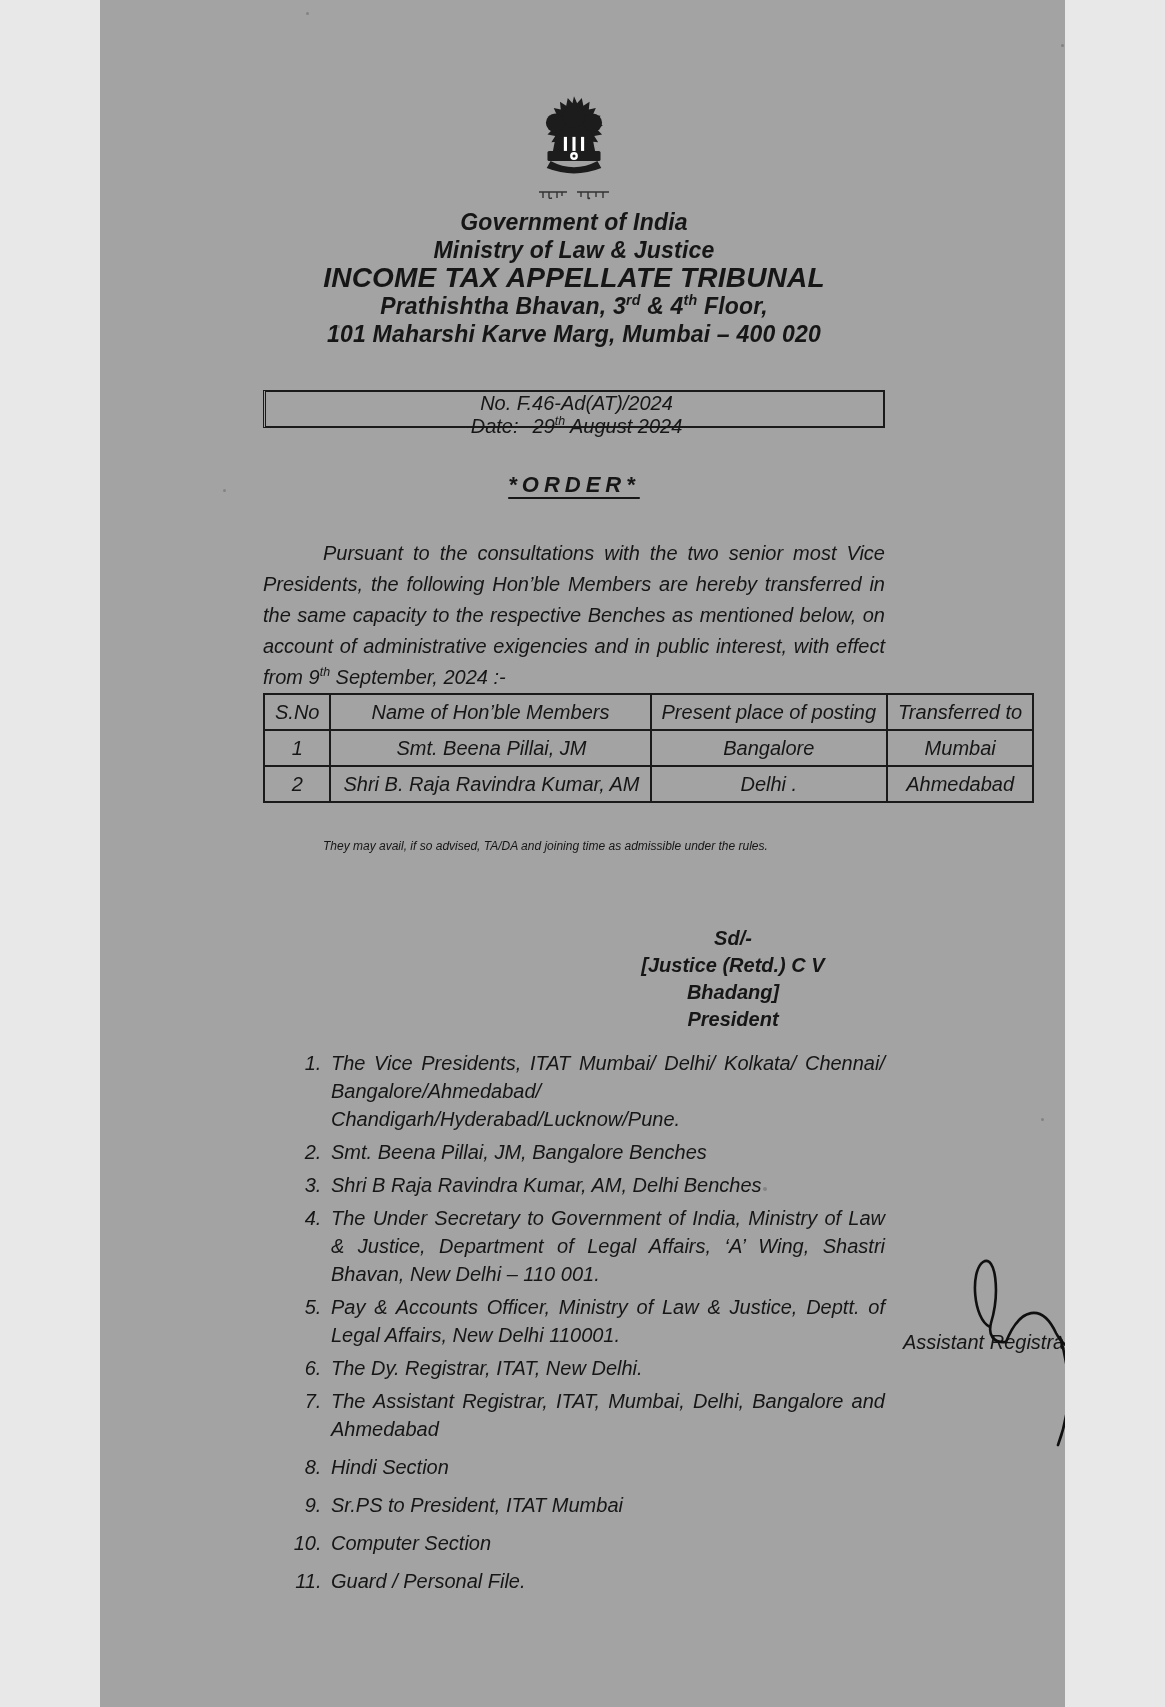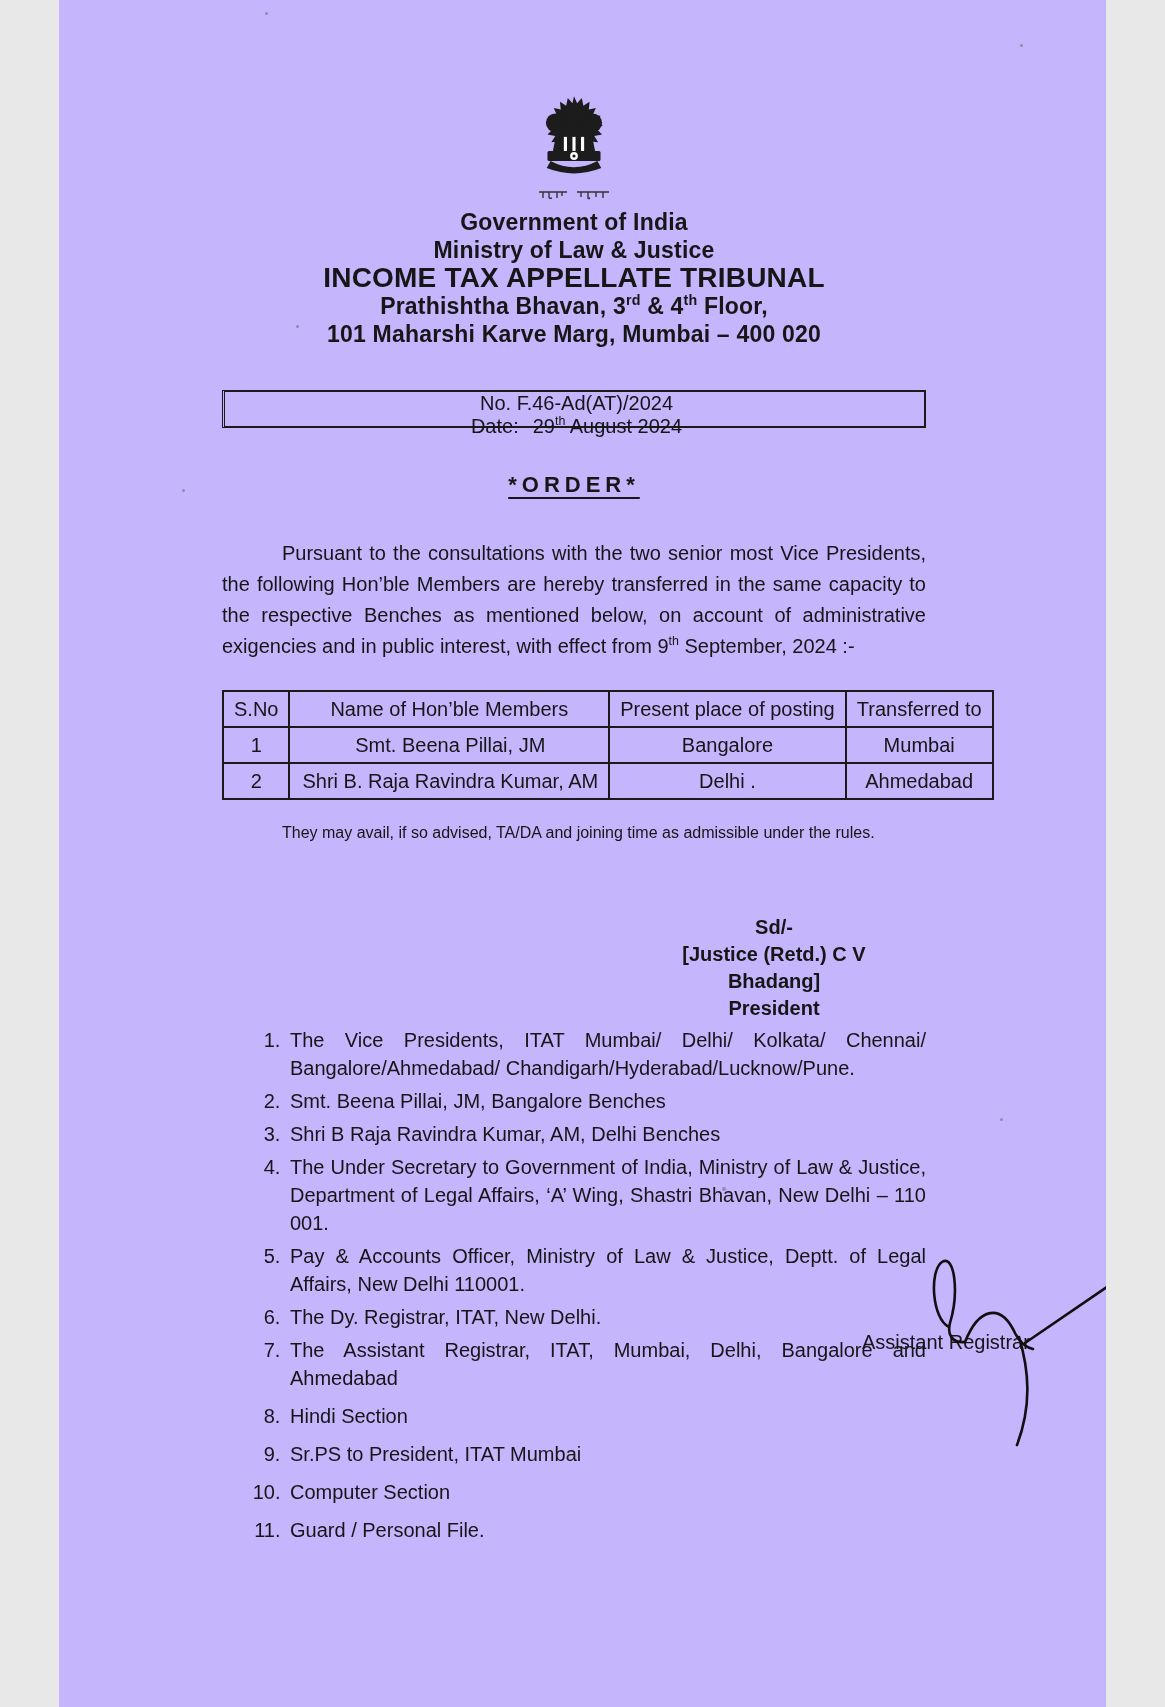--- a/index.html
+++ b/index.html
@@ -2,27 +2,28 @@
 <html><head>
 <meta charset="utf-8">
 <style>
   html, body {
     margin: 0;
     padding: 0;
     background: #e8e8e8;
   }
   .page {
     position: relative;
-    width: 1047px;
+    width: 965px;
     height: 1707px;
     margin: 0 auto;
-    background: #c4b5fd;
+    background: #a3a3a3;
     color: #161616;
     font-family: "Liberation Sans", "DejaVu Sans", sans-serif;
     overflow: hidden;
+    font-style: italic;
   }
   .content {
     position: relative;
     padding: 96px 180px 0 163px; 
   }
   
   .emblem-wrap {
     text-align: center;
     margin-bottom: 8px;
   }
@@ -68,61 +69,60 @@
   
   .para {
     margin: 40px 0 0 0;
     font-size: 20px;
     line-height: 31px;
     text-align: justify;
     text-indent: 60px;
   }
   
   table.transfer {
-    margin-top: 28px;
     width: 100%;
     border-collapse: collapse;
     font-size: 20px;
   }
   table.transfer th, table.transfer td {
     border: 2px solid #1a1a1a;
     font-weight: normal;
     padding: 3px 10px;
     height: 28px;
     text-align: center;
     white-space: nowrap;
   }
   table.transfer .col-name { text-align: center; }
   table.transfer td.col-name { padding-left: 12px; }
   table.transfer col.c1 { width: 8%; }
   table.transfer col.c2 { width: 42%; }
   table.transfer col.c3 { width: 30%; }
   table.transfer col.c4 { width: 20%; }
   
   .note {
-    margin: 24px 0 0 0;
-    font-size: 16px;
+    margin: 36px 0 0 0;
+    font-size: 12px;
     text-indent: 60px;
   }
   
   .sig-block {
     margin: 72px 12px 0 auto;
     width: 280px;
     text-align: center;
     font-weight: bold;
     font-size: 20px;
     line-height: 27px;
   }
   
   .copy-head {
     margin-top: 32px;
     font-size: 20px;
   }
   ol.copy-list {
-    margin: 4px 0 0 0;
+    margin: 16px 0 0 0;
     padding-left: 64px;
     font-size: 20px;
     line-height: 28px;
   }
   ol.copy-list li {
     margin-bottom: 5px;
     padding-left: 4px;
     text-align: justify;
   }
   ol.copy-list li.sp { margin-bottom: 10px; }

